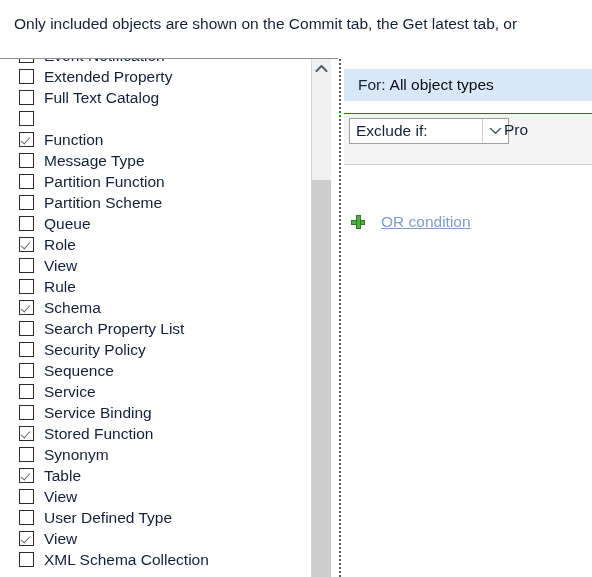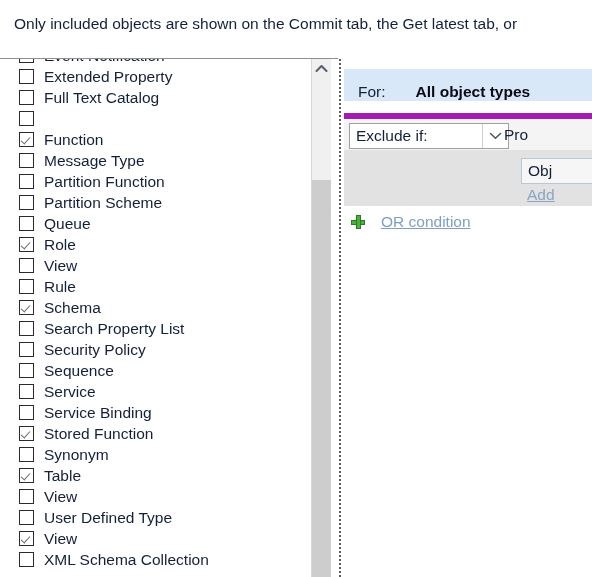--- a/index.html
+++ b/index.html
@@ -169,45 +169,45 @@
     overflow: hidden;
   }
   .for-header {
     position: absolute;
     left: 0;
     top: 10px;
     width: 248px;
     height: 32px;
     background: #d9e8f8;
     display: flex;
-    align-items: flex-end;
+    align-items: center;
     box-sizing: border-box;
   }
   .for-label {
     margin-left: 14px;
     font-size: 15.5px;
     color: #13203a;
   }
   .for-value {
-    margin-left: 30px;
-    font-size: 15.5px;
-    font-weight: bold;
+    margin-left: 4px;
+    font-size: 15.5px;
+    font-weight: normal;
     color: #0a0a12;
     white-space: nowrap;
   }
 
   
   .filter-bar {
     position: absolute;
     left: 0;
     top: 54px;
     width: 248px;
     height: 52px;
     background: #f4f4f4;
-    border-top: 6px solid #a21caf;
+    border-top: 1px solid #a21caf;
     border-bottom: 1px solid #c9c9c9;
     box-sizing: border-box;
   }
   .combo {
     position: absolute;
     left: 5px;
     top: 4px;
     width: 160px;
     height: 26px;
     border: 1px solid #a0a0a0;
@@ -467,25 +467,19 @@
       <span class="combo-text">Exclude if:</span>
       <span class="combo-arrow">
         <svg width="13" height="8" viewBox="0 0 13 8" aria-hidden="true">
           <path d="M1.5 1.5 L6.5 6.3 L11.5 1.5" fill="none" stroke="#4a5560" stroke-width="1.5" stroke-linecap="round" stroke-linejoin="round"></path>
         </svg>
       </span>
     </div>
     <div class="prop-head">Pro</div>
   </div>
 
-  <div class="cond-body">
-    <div class="obj-box">
-      <span class="obj-text">Obj</span>
-    </div>
-    <div class="add-link">Add</div>
-  </div>
 
   <div class="or-row">
     <span class="plus-icon"></span>
     <span class="or-link">OR condition</span>
   </div>
 
 </div>
 
 </body></html>

